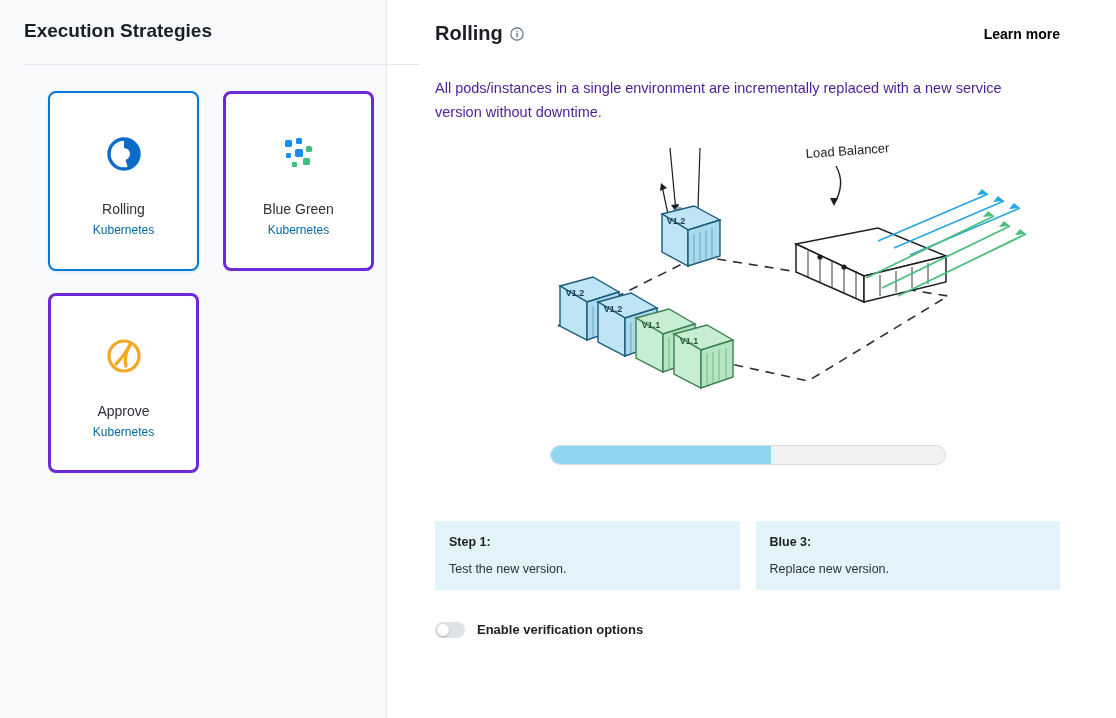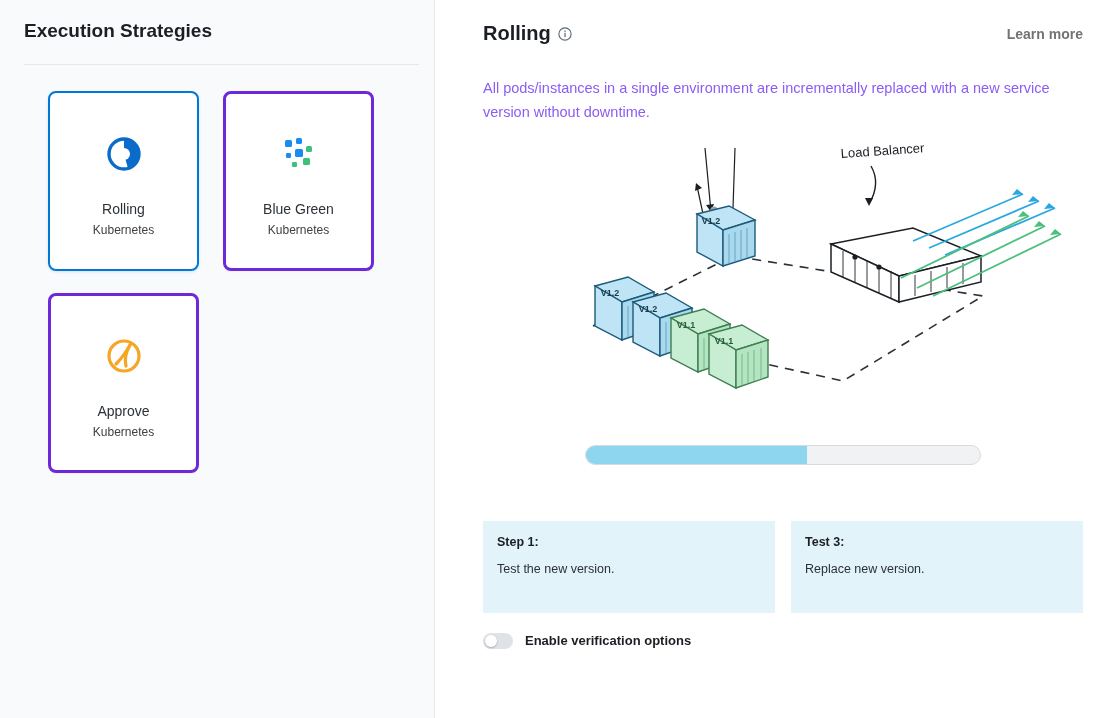--- a/index.html
+++ b/index.html
@@ -6,21 +6,21 @@
   html, body {
     width: 1116px; height: 718px;
     font-family: "Liberation Sans", sans-serif;
     background: #ffffff;
     overflow: hidden;
   }
   .app { display: flex; width: 1116px; height: 718px; }
 
   
   .left {
-    width: 435px; height: 718px;
+    width: 387px; height: 718px;
     background: #f8fafc;
     border-right: 1px solid #e3e8ee;
     padding: 0 24px;
     position: relative;
   }
   .left-title {
     font-size: 19px; font-weight: bold; color: #1b1f24;
     padding-top: 20px; padding-left: 0;
   }
   .left-divider {
@@ -46,34 +46,34 @@
   }
   .card.selected {
     border: 2px solid #0078d4;
     box-shadow: 0 1px 3px rgba(0,120,212,.15);
   }
   .card-icon {
     height: 58px; display: flex; align-items: center; justify-content: center;
     margin-bottom: 18px;
   }
   .card-name { font-size: 14px; color: #2c3138; }
-  .card-sub { font-size: 12px; color: #404040; margin-top: 6px; }
+  .card-sub { font-size: 12px; color: #0369a1; margin-top: 6px; }
 
   
   .right { flex: 1; height: 718px; padding: 22px 56px 0 48px; position: relative; }
   .right-head { display: flex; align-items: center; }
   .right-title { font-size: 20px; font-weight: bold; color: #1b1f24; }
   .info-icon { margin-left: 7px; display: inline-flex; }
   .learn-more {
-    margin-left: auto; color: #737373; font-size: 14px; font-weight: bold;
+    margin-left: auto; color: #000000; font-size: 14px; font-weight: bold;
     text-decoration: none;
   }
   .desc {
     margin-top: 32px;
-    font-size: 14.5px; color: #8b5cf6; line-height: 1.65;
+    font-size: 14.5px; color: #4c1d95; line-height: 1.65;
     max-width: 590px;
   }
 
   
   .diagram-wrap {
     margin-top: 6px;
     height: 310px;
     display: flex; align-items: center; justify-content: center;
   }
 
@@ -87,29 +87,29 @@
     overflow: hidden;
   }
   .progress-fill { height: 100%; background: #8ed5ef; }
 
   
   .steps {
     display: flex; gap: 16px;
     margin-top: 56px;
   }
   .step {
-    flex: 1; height: 92px;
+    flex: 1; height: 69px;
     background: #e3f3fa;
     padding: 14px 14px 0 14px;
   }
   .step-title { font-size: 12.5px; font-weight: bold; color: #1b1f24; }
   .step-text { font-size: 12.5px; color: #2b3138; margin-top: 13px; }
 
   
-  .toggle-row { display: flex; align-items: center; margin-top: 20px; }
+  .toggle-row { display: flex; align-items: center; margin-top: 32px; }
   .toggle {
     width: 30px; height: 16px; border-radius: 8px;
     background: #dfe3e8; position: relative; cursor: pointer;
     flex: none;
   }
   .toggle .knob {
     position: absolute; top: 2px; left: 2px;
     width: 12px; height: 12px; border-radius: 6px; background: #ffffff;
     box-shadow: 0 1px 2px rgba(0,0,0,.25);
   }
@@ -313,21 +313,21 @@
         <div class="progress-fill" id="progress-fill" style="width: 56%; background: rgb(142, 213, 239);"></div>
       </div>
     </div>
 
     <div class="steps">
       <div class="step">
         <div class="step-title">Step 1:</div>
         <div class="step-text">Test the new version.</div>
       </div>
       <div class="step">
-        <div class="step-title">Test 3:</div>
+        <div class="step-title">Blue 3:</div>
         <div class="step-text">Replace new version.</div>
       </div>
     </div>
 
     <div class="toggle-row">
       <div class="toggle">
         <div class="knob"></div>
       </div>
       <div class="toggle-label">Enable verification options</div>
     </div>

